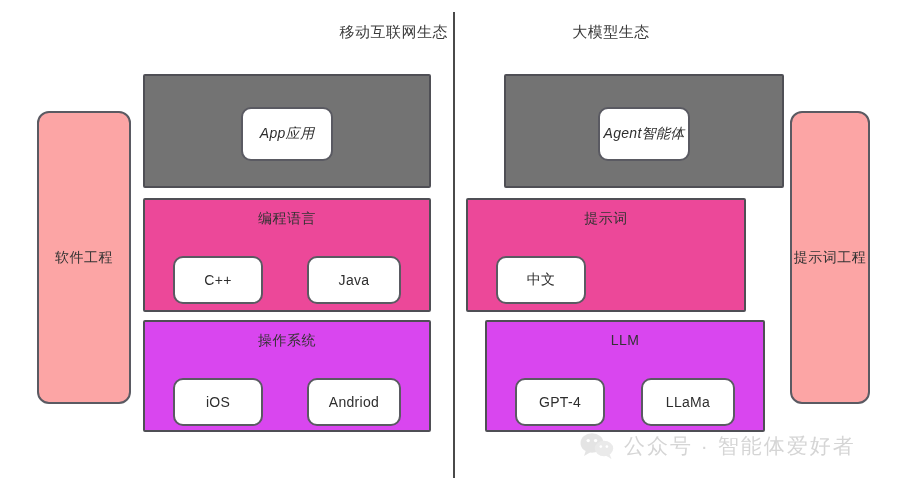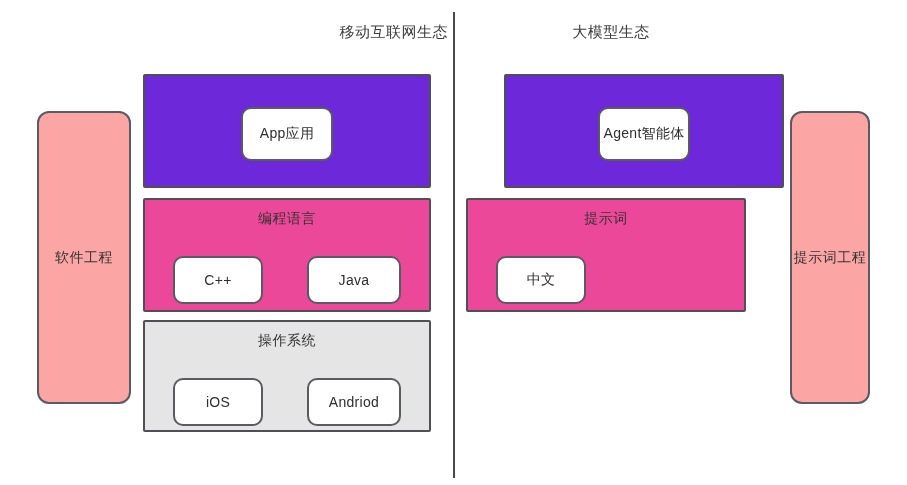--- a/index.html
+++ b/index.html
@@ -58,23 +58,23 @@
   #pillar-left  { left: 37px;  top: 111px; width: 94px;  height: 293px; }
   #pillar-right { left: 790px; top: 111px; width: 80px;  height: 293px; }
 
   
   .layer {
     position: absolute;
     box-sizing: border-box;
     border: 2px solid #4f4f55;
     border-radius: 2px;
   }
-  .layer-green  { background: #6d28d9; }
+  .layer-green  { background: #737373; font-style: italic; }
   .layer-pink   { background: #ec4899; }
-  .layer-orange { background: #e5e5e5; }
+  .layer-orange { background: #d946ef; }
 
   .layer-label {
     position: absolute;
     top: 10px;
     left: 0;
     width: 100%;
     text-align: center;
     font-size: 14px;
     color: #333;
     letter-spacing: .5px;
@@ -165,17 +165,35 @@
 
   <div class="layer layer-green" id="layer-r-agent">
     <div class="chip chip-center w-agent">Agent智能体</div>
   </div>
 
   <div class="layer layer-pink" id="layer-r-promp">
     <div class="layer-label">提示词</div>
     <div class="chip chip-pair-a w-small">中文</div>
   </div>
 
+  <div class="layer layer-orange" id="layer-r-llm">
+    <div class="layer-label">LLM</div>
+    <div class="chip chip-pair-a w-small">GPT-4</div>
+    <div class="chip chip-pair-b w-med">LLaMa</div>
+  </div>
 
   <div class="pillar" id="pillar-right">提示词工程</div>
 
+  <div id="watermark">
+    <svg id="wechat-icon" width="34" height="28" viewBox="0 0 34 28">
+      <ellipse cx="12" cy="11" rx="11.5" ry="9.8" fill="#cfcfcf"></ellipse>
+      <path d="M6 18 L4 24 L10.5 20.2 Z" fill="#cfcfcf"></path>
+      <circle cx="8.2" cy="8.6" r="1.7" fill="#ffffff"></circle>
+      <circle cx="15.6" cy="8.6" r="1.7" fill="#ffffff"></circle>
+      <ellipse cx="24" cy="16.5" rx="9.2" ry="7.8" fill="#d9d9d9"></ellipse>
+      <path d="M29.5 22 L31.6 27 L25.6 23.6 Z" fill="#d9d9d9"></path>
+      <circle cx="20.8" cy="14.6" r="1.35" fill="#ffffff"></circle>
+      <circle cx="26.9" cy="14.6" r="1.35" fill="#ffffff"></circle>
+    </svg>
+    <span id="watermark-text">公众号 · 智能体爱好者</span>
+  </div>
 
 </div>
 
 </body></html>

